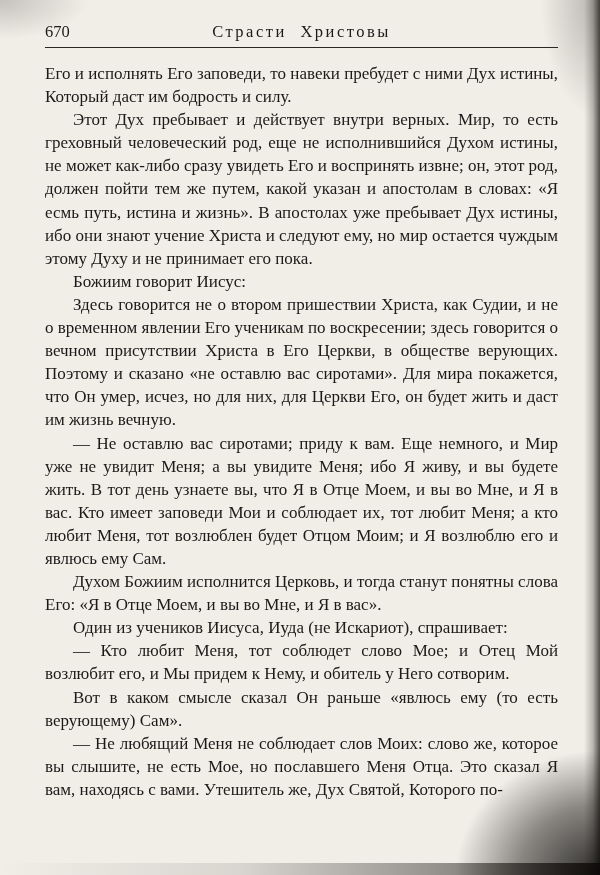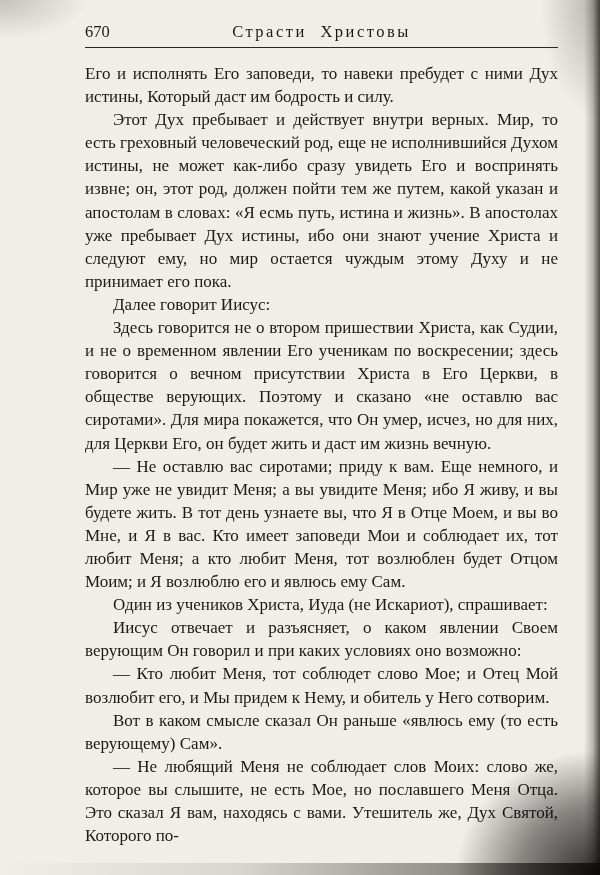--- a/index.html
+++ b/index.html
@@ -9,21 +9,20 @@
   }
   .page {
     position: relative;
     width: 600px;
     height: 875px;
     background: #f1eee8;
     overflow: hidden;
     font-family: "Liberation Serif", "DejaVu Serif", serif;
     color: #1b1a18;
     box-sizing: border-box;
-    padding-left: 40px;
   }
   .running-head {
     position: relative;
     margin: 22px 42px 0 45px;
     height: 22px;
     font-size: 16.5px;
   }
   .page-number {
     position: absolute;
     left: 0;
@@ -115,25 +114,25 @@
   <header class="running-head">
     <span class="page-number">670</span>
     <span class="running-title">Страсти Христовы</span>
   </header>
 
   <div class="head-rule"></div>
 
   <main class="body-text">
       <p class="">Его и исполнять Его заповеди, то навеки пребудет с ними Дух истины, Который даст им бодрость и силу.</p>
       <p class="indent">Этот Дух пребывает и действует внутри верных. Мир, то есть греховный человеческий род, еще не исполнившийся Духом истины, не может как-либо сразу увидеть Его и воспринять извне; он, этот род, должен пойти тем же путем, какой указан и апостолам в словах: «Я есмь путь, истина и жизнь». В апостолах уже пребывает Дух истины, ибо они знают учение Христа и следуют ему, но мир остается чуждым этому Духу и не принимает его пока.</p>
-      <p class="indent">Далее говорит Иисус:</p>
+      <p class="indent">Божиим говорит Иисус:</p>
       <p class="indent">Здесь говорится не о втором пришествии Христа, как Судии, и не о временном явлении Его ученикам по воскресении; здесь говорится о вечном присутствии Христа в Его Церкви, в обществе верующих. Поэтому и сказано «не оставлю вас сиротами». Для мира покажется, что Он умер, исчез, но для них, для Церкви Его, он будет жить и даст им жизнь вечную.</p>
       <p class="indent">— Не оставлю вас сиротами; приду к вам. Еще немного, и Мир уже не увидит Меня; а вы увидите Меня; ибо Я живу, и вы будете жить. В тот день узнаете вы, что Я в Отце Моем, и вы во Мне, и Я в вас. Кто имеет заповеди Мои и соблюдает их, тот любит Меня; а кто любит Меня, тот возлюблен будет Отцом Моим; и Я возлюблю его и явлюсь ему Сам.</p>
-      <p class="indent">Один из учеников Христа, Иуда (не Искариот), спрашивает:</p>
-      <p class="indent">Иисус отвечает и разъясняет, о каком явлении Своем верующим Он говорил и при каких условиях оно возможно:</p>
+      <p class="indent">Духом Божиим исполнится Церковь, и тогда станут понятны слова Его: «Я в Отце Моем, и вы во Мне, и Я в вас».</p>
+      <p class="indent">Один из учеников Иисуса, Иуда (не Искариот), спрашивает:</p>
       <p class="indent">— Кто любит Меня, тот соблюдет слово Мое; и Отец Мой возлюбит его, и Мы придем к Нему, и обитель у Него сотворим.</p>
       <p class="indent">Вот в каком смысле сказал Он раньше «явлюсь ему (то есть верующему) Сам».</p>
       <p class="indent">— Не любящий Меня не соблюдает слов Моих: слово же, которое вы слышите, не есть Мое, но пославшего Меня Отца. Это сказал Я вам, находясь с вами. Утешитель же, Дух Святой, Которого по-</p>
     </main>
 
   <div class="vignette-topleft"></div>
   <div class="vignette-topright"></div>
   <div class="vignette-right"></div>
   <div class="vignette-bottom"></div>
   <div class="vignette-corner"></div>

